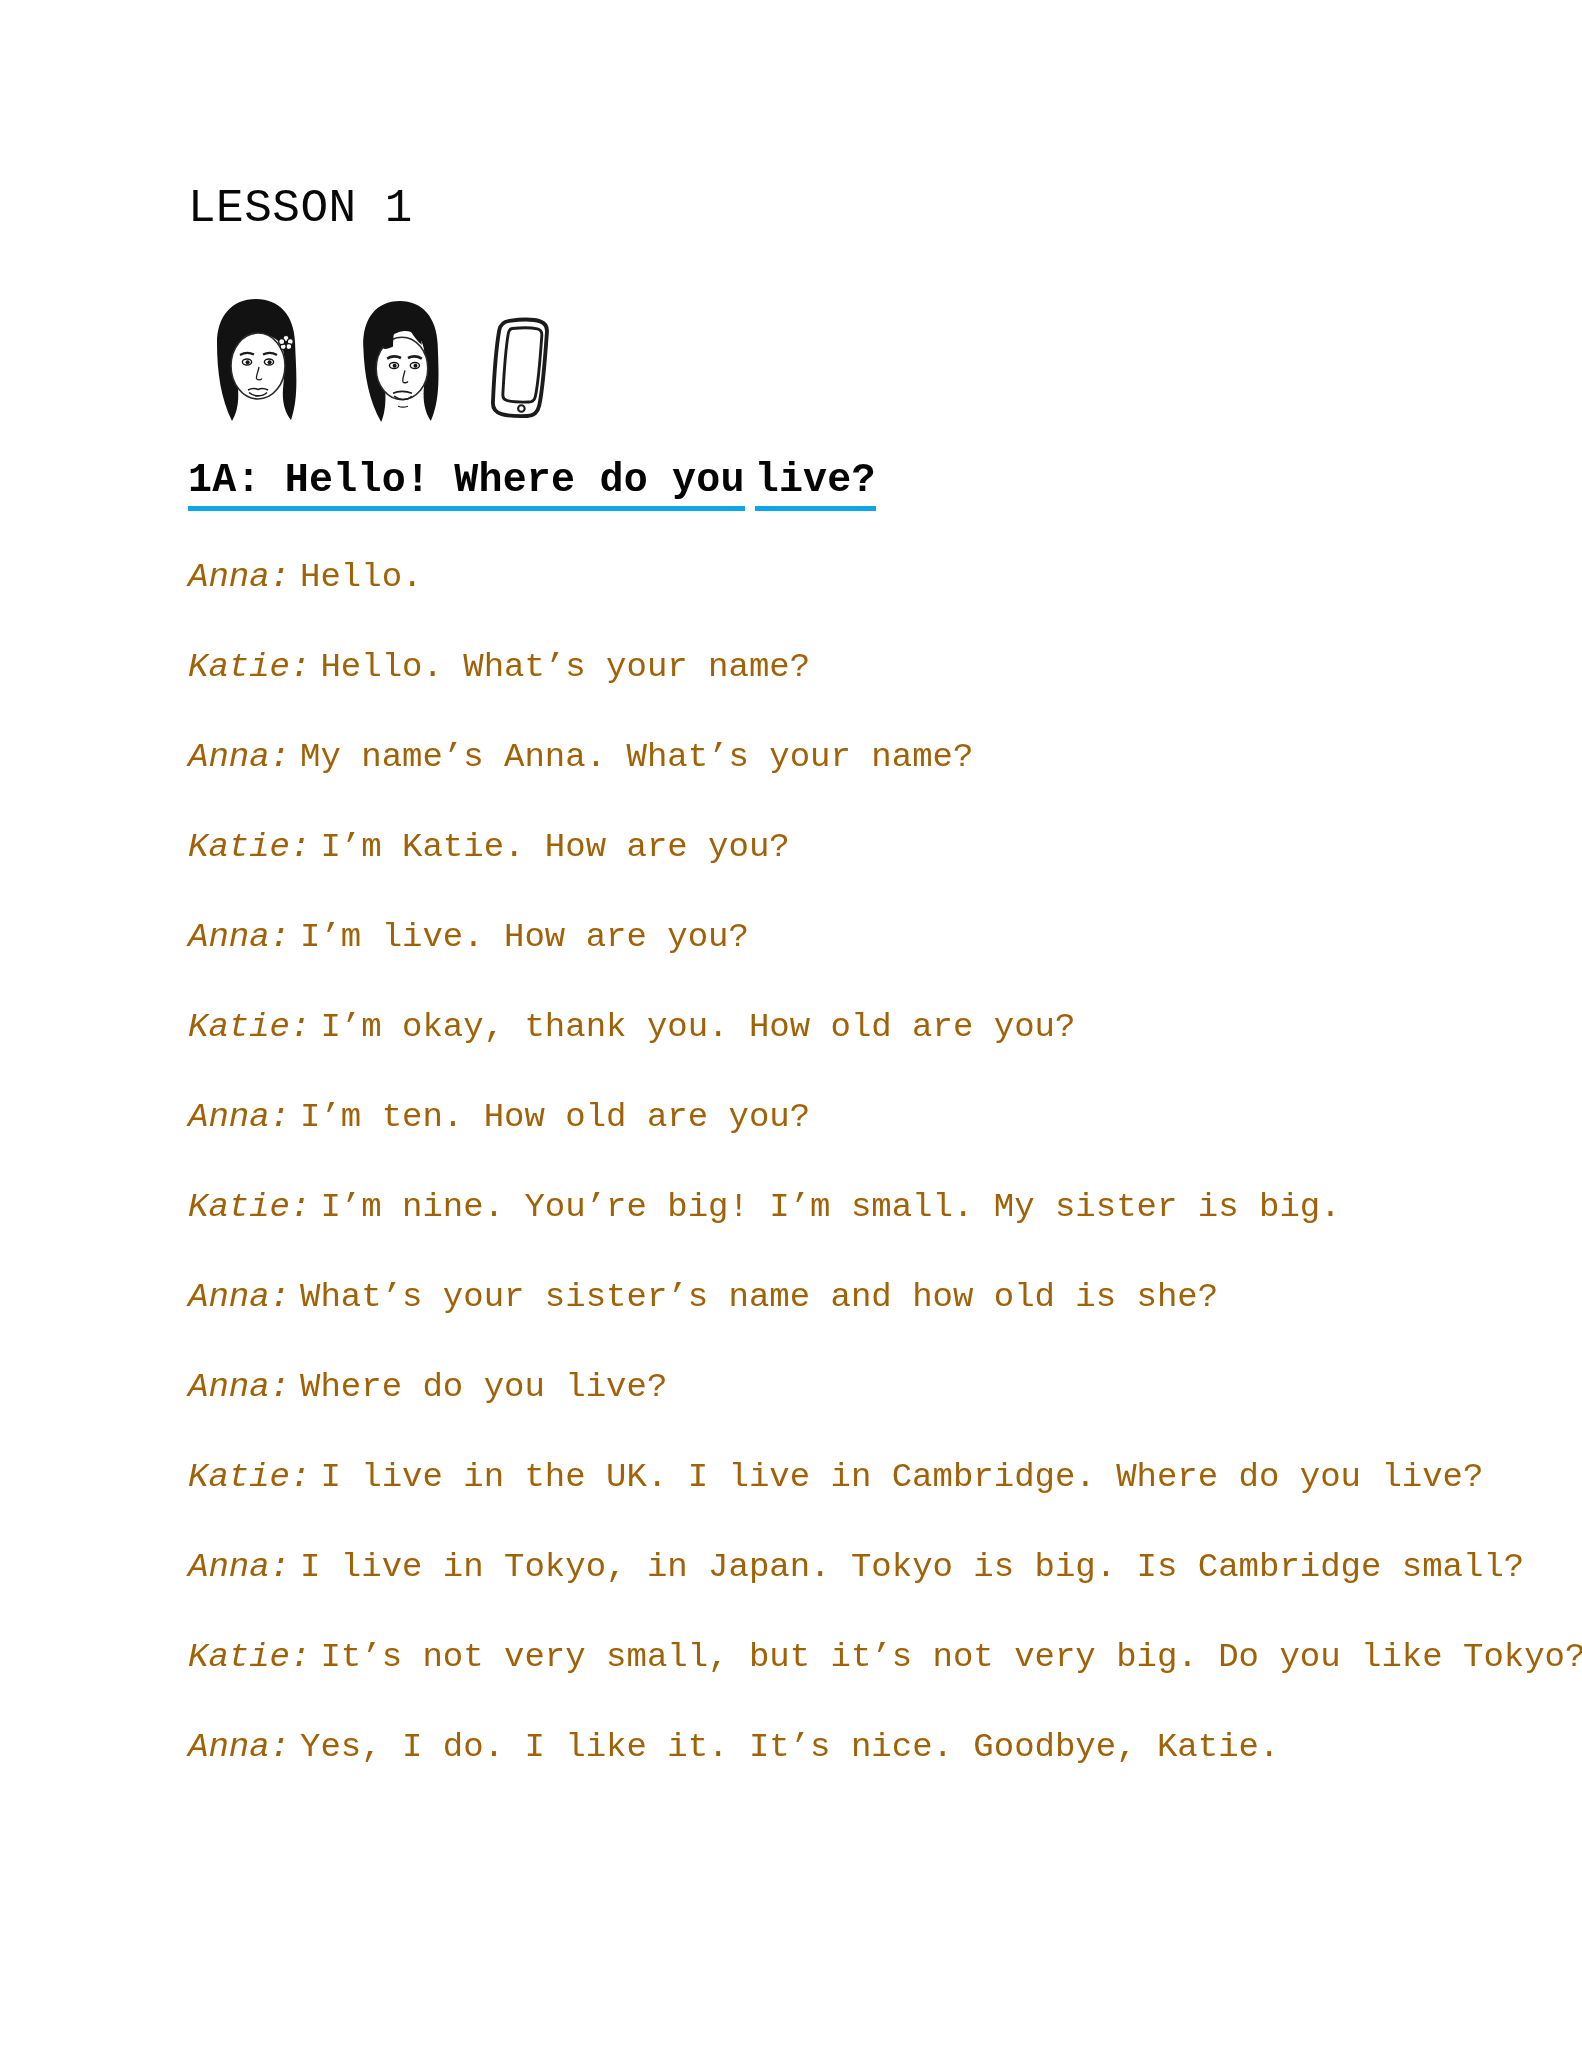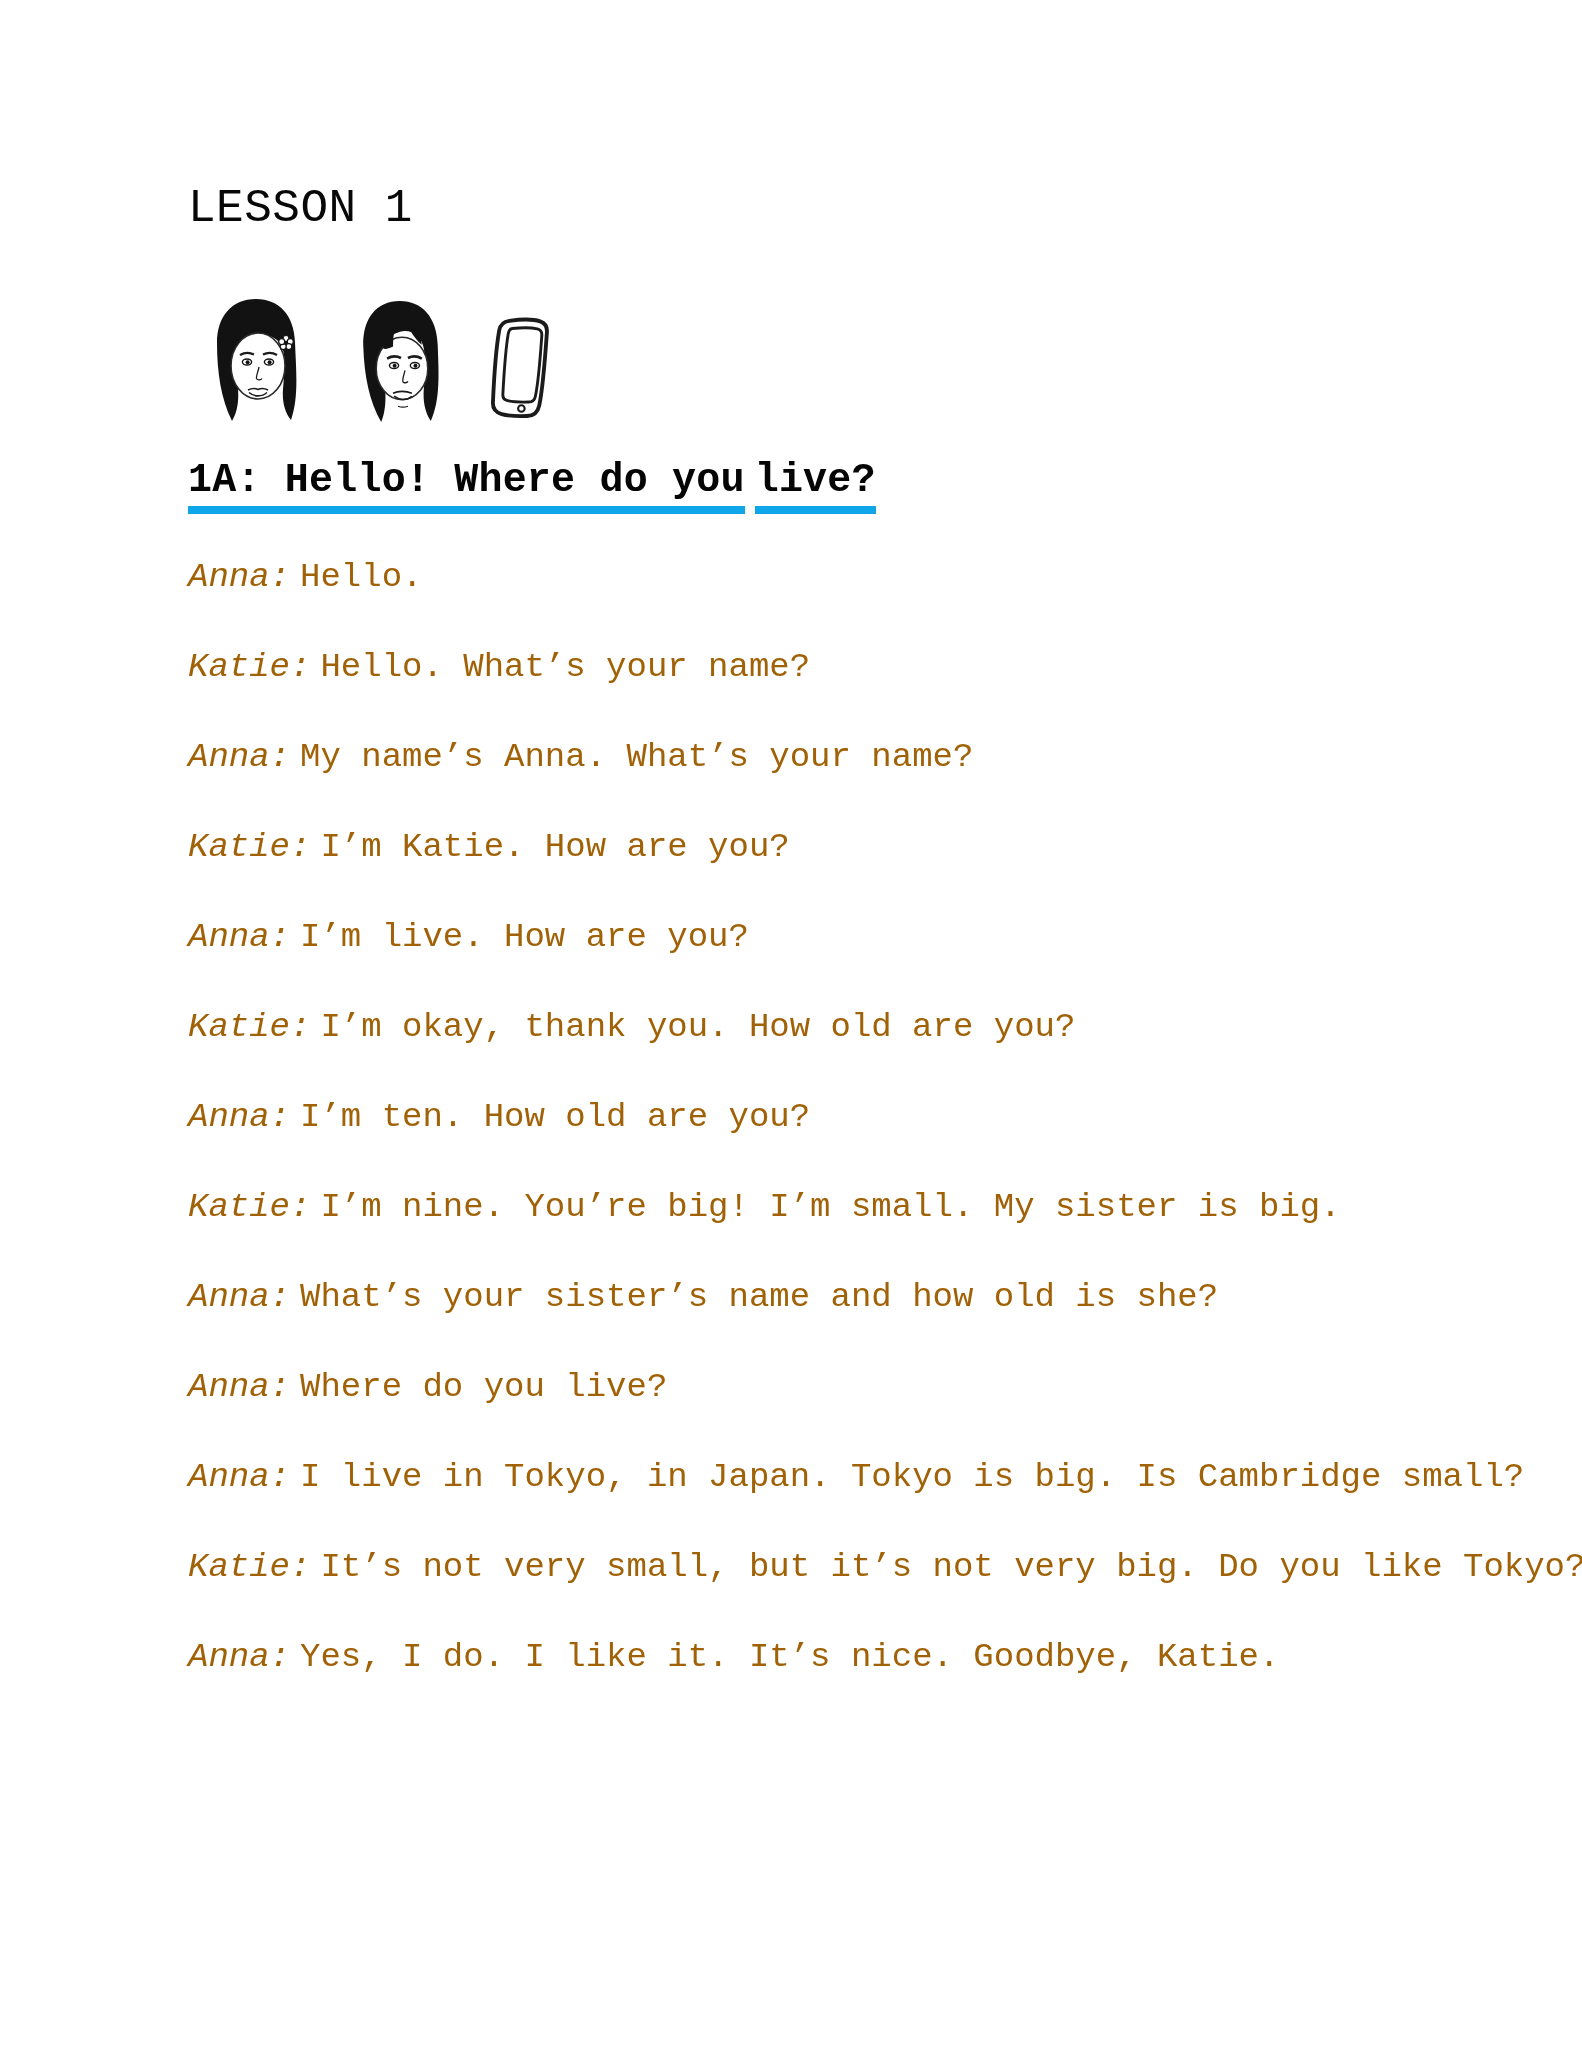--- a/index.html
+++ b/index.html
@@ -37,21 +37,21 @@
   .phone-illustration { width: 64px; height: 106px; margin-left: 38px; margin-bottom: 2px; }
   .section-heading {
     margin: 36px 0 0 0;
     font-size: 40px;
     line-height: 42px;
     font-weight: 700;
     color: #050505;
     letter-spacing: 0.2px;
   }
   .section-heading .u {
-    border-bottom: 8px solid #0ea5e9;
+    border-bottom: 5px solid #0ea5e9;
     padding-bottom: 3px;
   }
   .section-heading .gap { display: inline-block; width: 10px; }
   .dialogue {
     margin-top: 53px;
   }
   .dialogue p {
     margin: 0 0 46px 0;
     font-size: 34px;
     line-height: 44px;
@@ -129,19 +129,20 @@
       <p><span class="speaker">Anna:</span><span class="utterance">Hello.</span></p>
       <p><span class="speaker">Katie:</span><span class="utterance">Hello. What’s your name?</span></p>
       <p><span class="speaker">Anna:</span><span class="utterance">My name’s Anna. What’s your name?</span></p>
       <p><span class="speaker">Katie:</span><span class="utterance">I’m Katie. How are you?</span></p>
       <p><span class="speaker">Anna:</span><span class="utterance">I’m live. How are you?</span></p>
       <p><span class="speaker">Katie:</span><span class="utterance">I’m okay, thank you. How old are you?</span></p>
       <p><span class="speaker">Anna:</span><span class="utterance">I’m ten. How old are you?</span></p>
       <p><span class="speaker">Katie:</span><span class="utterance">I’m nine. You’re big! I’m small. My sister is big.</span></p>
       <p><span class="speaker">Anna:</span><span class="utterance">What’s your sister’s name and how old is she?</span></p>
       <p><span class="speaker">Anna:</span><span class="utterance">Where do you live?</span></p>
+      <p><span class="speaker">Katie:</span><span class="utterance">I live in the UK. I live in Cambridge. Where do you live?</span></p>
       <p><span class="speaker">Anna:</span><span class="utterance">I live in Tokyo, in Japan. Tokyo is big. Is Cambridge small?</span></p>
       <p><span class="speaker">Katie:</span><span class="utterance">It’s not very small, but it’s not very big. Do you like Tokyo?</span></p>
       <p><span class="speaker">Anna:</span><span class="utterance">Yes, I do. I like it. It’s nice. Goodbye, Katie.</span></p>
     </div>
 
   </div>
 </div>
 
 </body></html>

